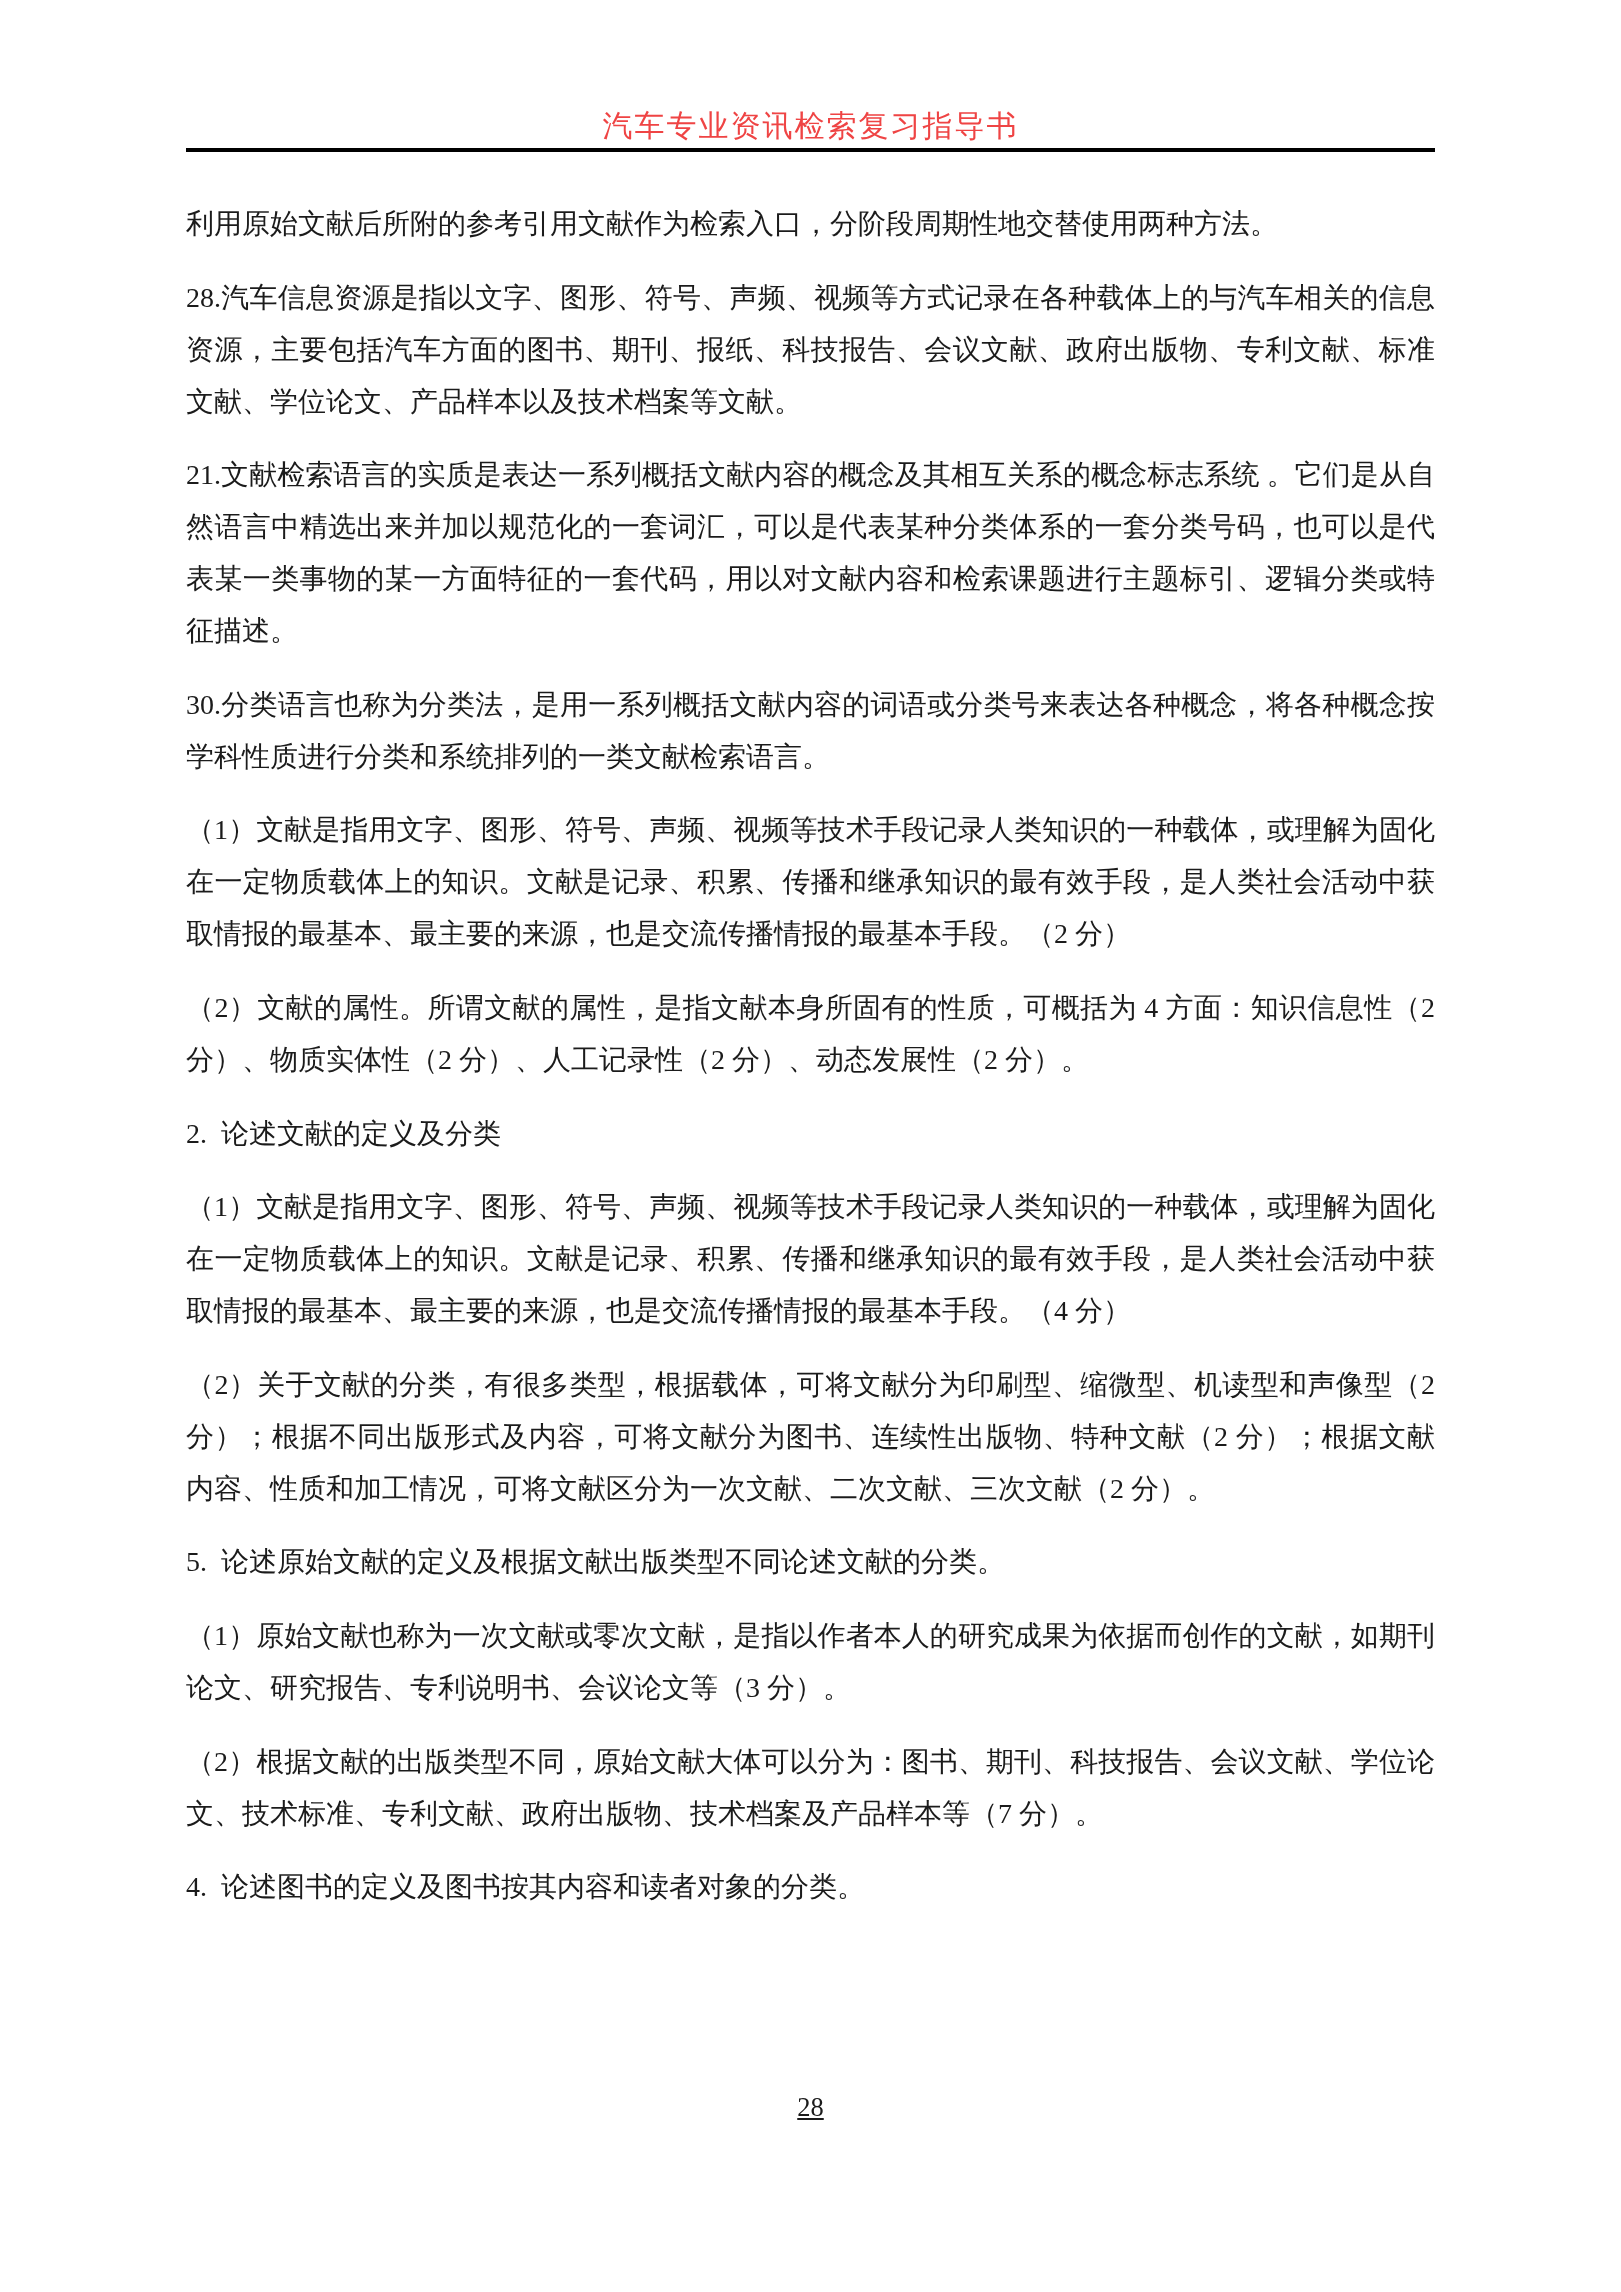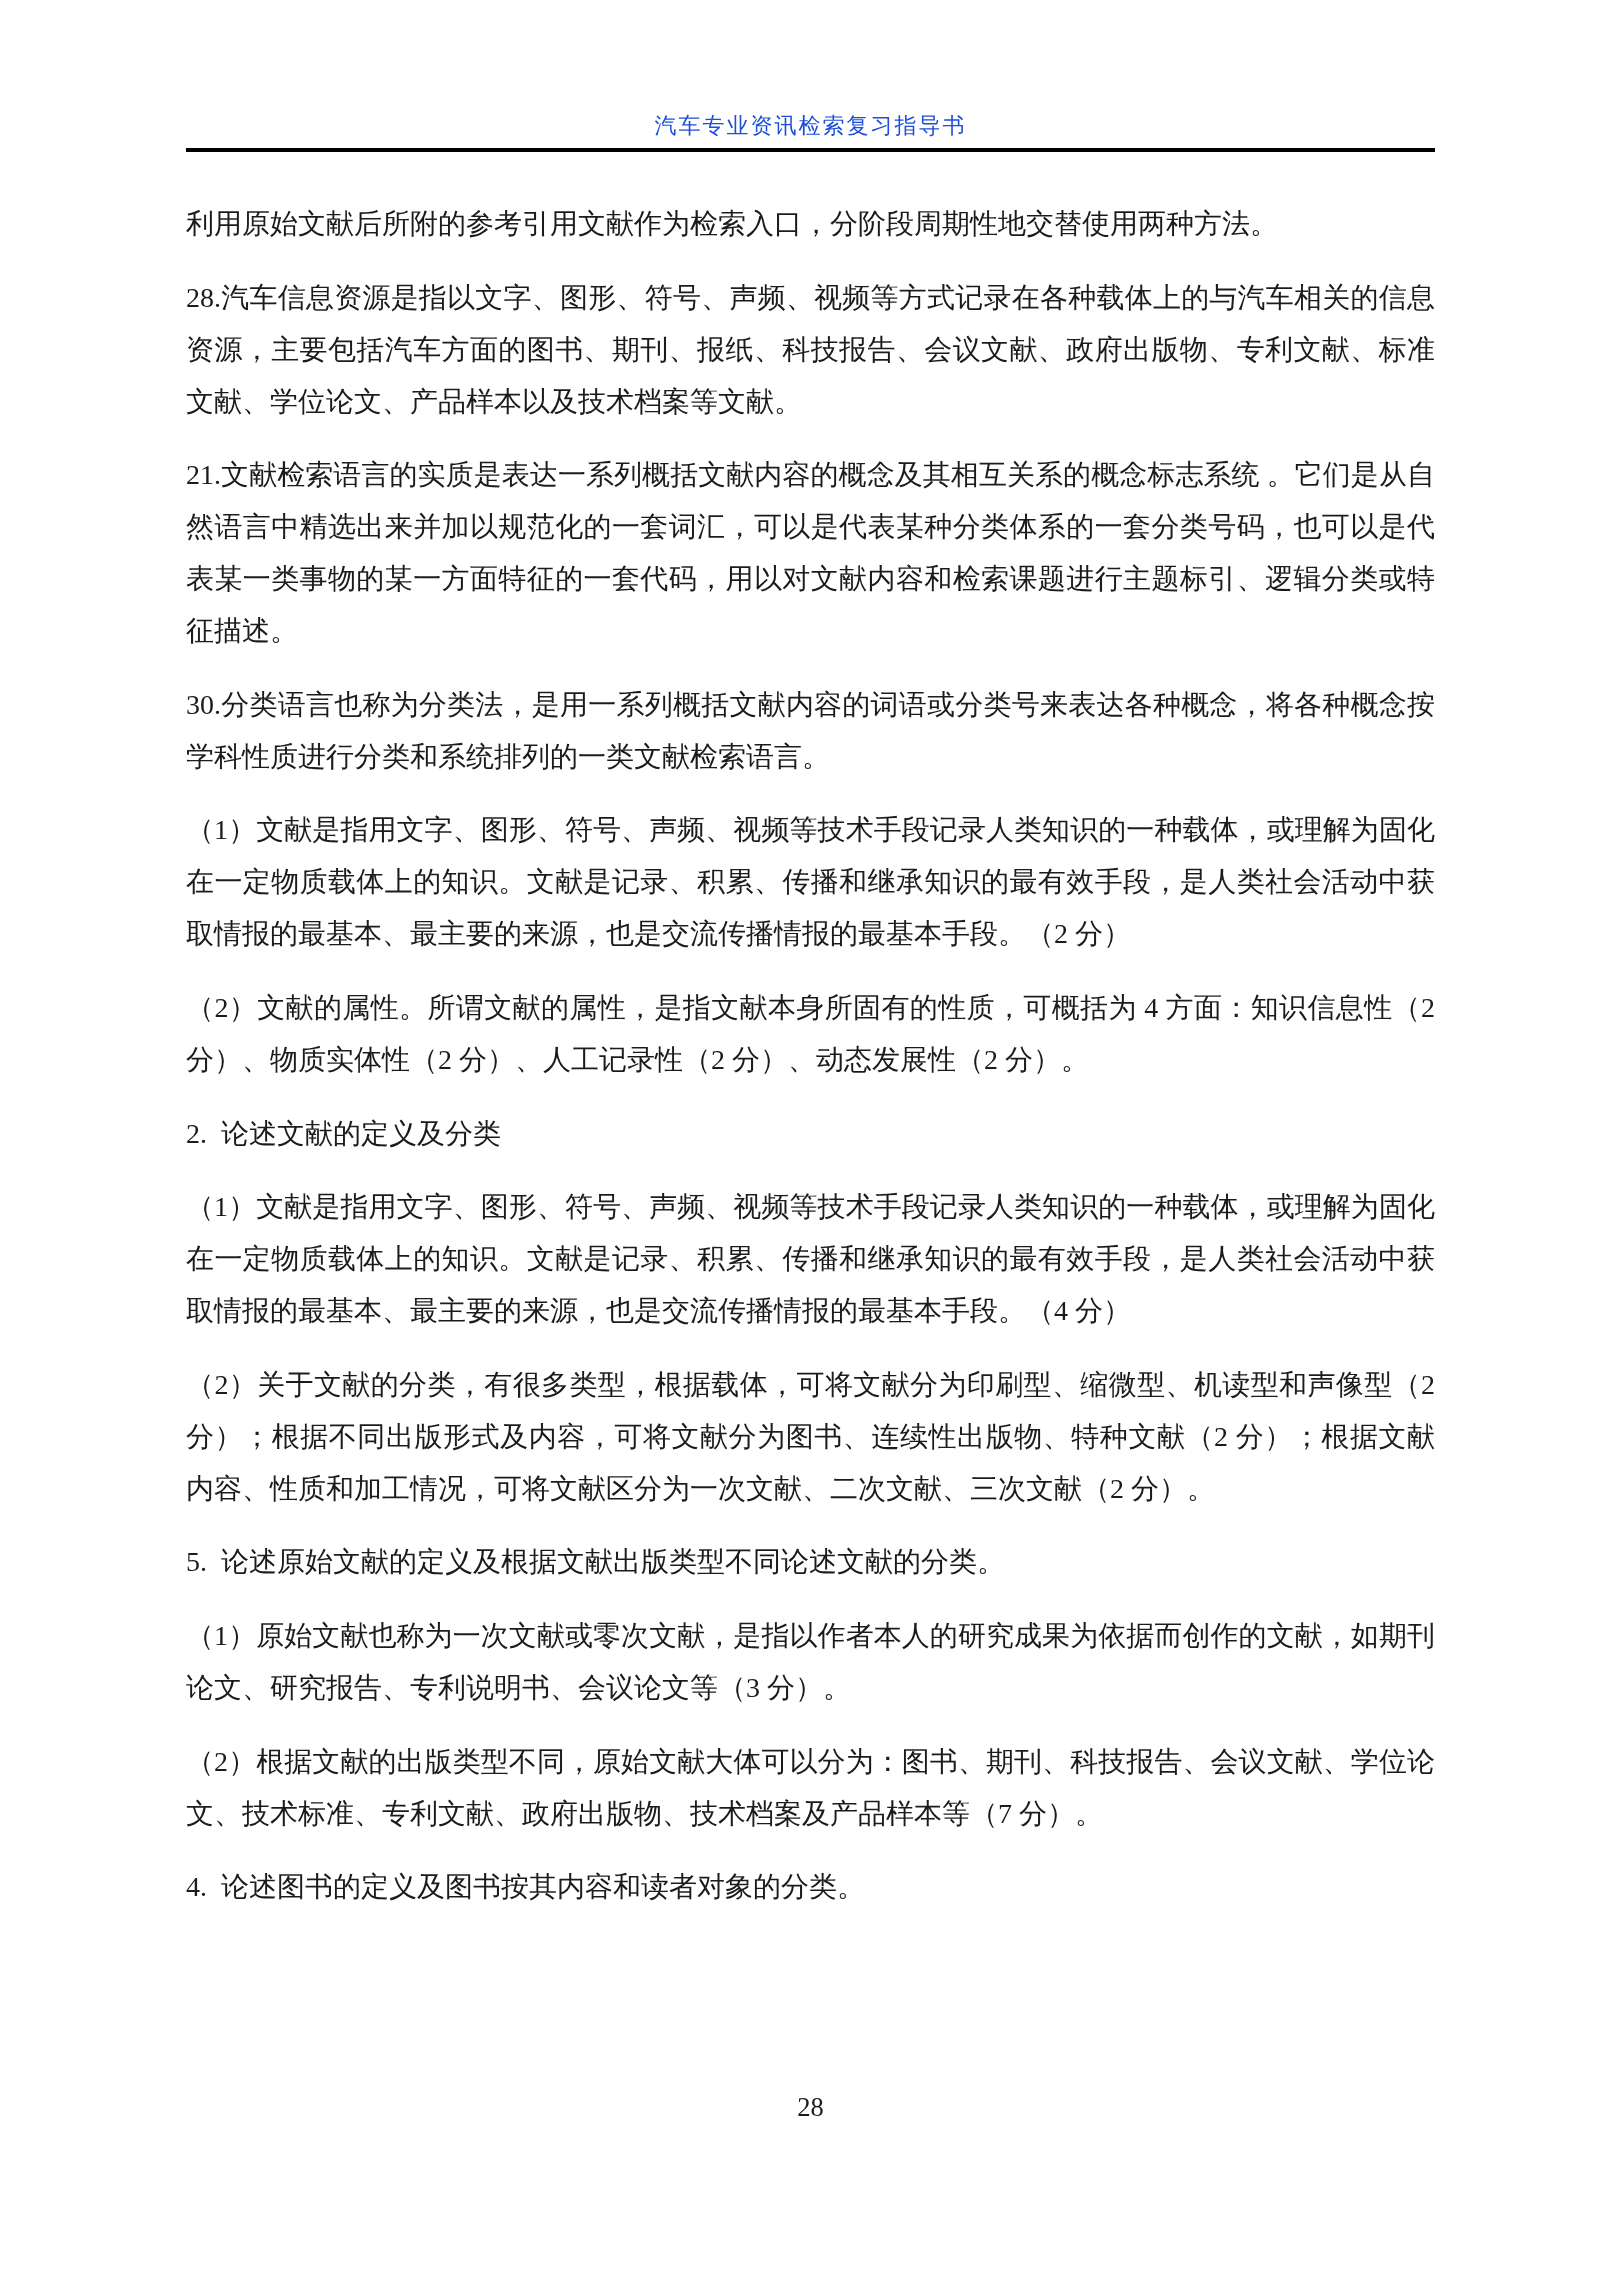--- a/index.html
+++ b/index.html
@@ -17,23 +17,23 @@
     overflow: hidden;
   }
   .header {
     position: absolute;
     top: 110px;
     left: 186px;
     width: 1249px;
     text-align: center;
   }
   .header-title {
-    font-size: 22px;
+    font-size: 30px;
     letter-spacing: 2px;
-    color: #1d4ed8;
+    color: #ef4444;
     line-height: 31px;
   }
   .header-rule {
     margin-top: 6.9px;
     height: 0;
     border: none;
     border-top: 4.9px solid #000000;
     width: 100%;
   }
   .content {
@@ -57,20 +57,21 @@
   }
   .footer {
     position: absolute;
     top: 2090px;
     left: 0;
     width: 1621px;
     text-align: center;
     font-size: 26.5px;
     line-height: 35px;
     color: #1b1b1b;
+    text-decoration: underline;
   }
 </style>
 </head>
 <body>
 
 <div class="page">
 
   <div class="header">
     <div class="header-title">汽车专业资讯检索复习指导书</div>
     <hr class="header-rule">

